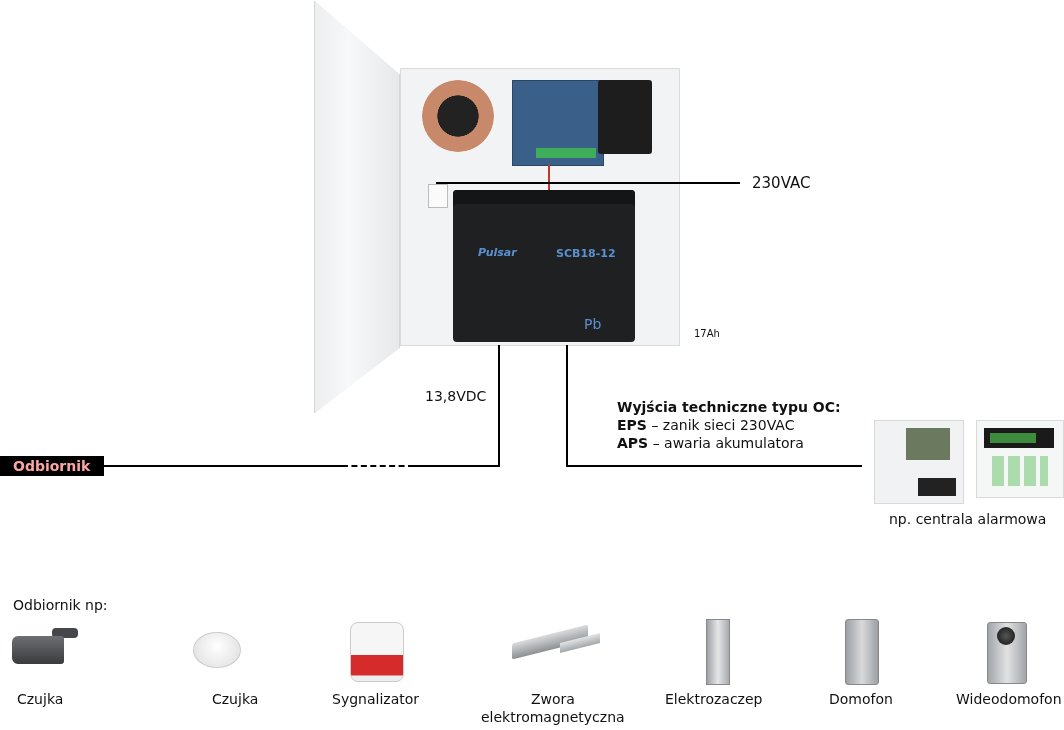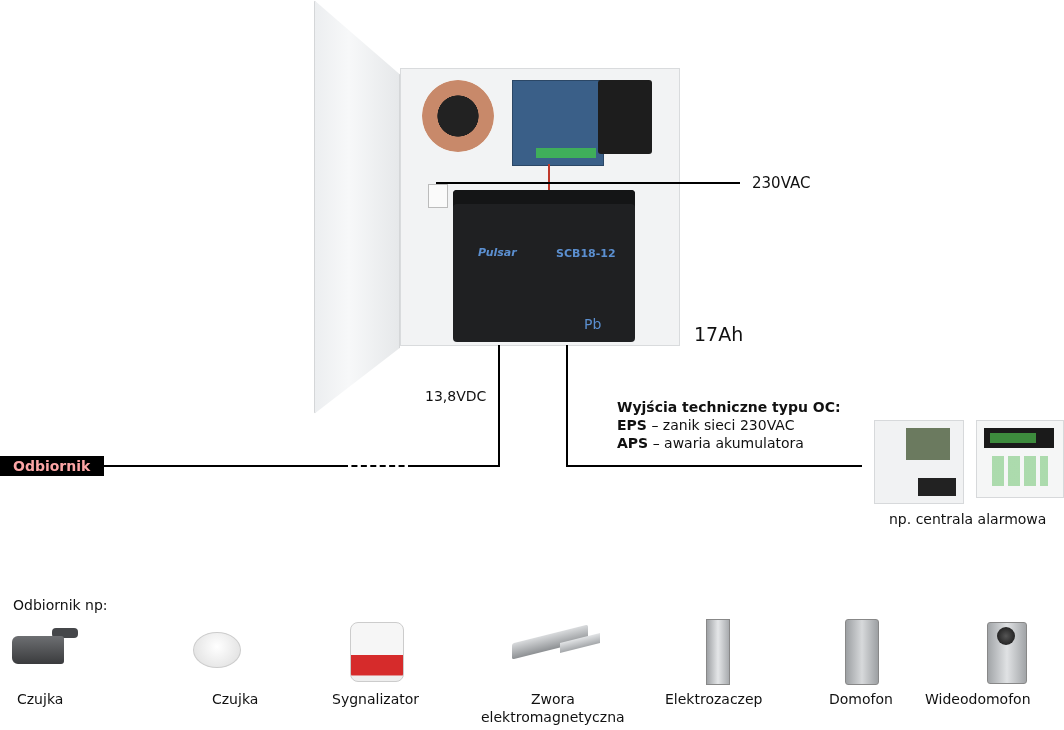--- a/index.html
+++ b/index.html
@@ -70,21 +70,21 @@
 <div class="abs transf"></div>
 <div class="abs terminal"></div>
 <div class="abs wire-red"></div>
 <div class="abs battery"></div>
 <div class="abs bat-brand">Pulsar</div>
 <div class="abs bat-model">SCB18-12</div>
 <div class="abs bat-pb">Pb</div>
 
 <div class="line" style="left:436px; top:182px; width:304px; height:2px;"></div>
 <div class="abs txt" style="left:752px; top:175px; font-size:15px;">230VAC</div>
-<div class="abs txt" style="left:694px; top:326px; font-size:19px;">17Ah</div>
+<div class="abs txt" style="left:694px; top:326px; font-size:10px;">17Ah</div>
 
 <div class="line" style="left:498px; top:345px; width:2px; height:122px;"></div>
 <div class="line" style="left:414px; top:465px; width:86px; height:2px;"></div>
 <div class="dash" style="left:342px; top:465px; width:72px;"></div>
 <div class="line" style="left:104px; top:465px; width:238px; height:2px;"></div>
 <div class="abs txt" style="left:425px; top:388px;">13,8VDC</div>
 <div class="abs odb-badge">Odbiornik</div>
 
 <div class="line" style="left:566px; top:345px; width:2px; height:122px;"></div>
 <div class="line" style="left:566px; top:465px; width:296px; height:2px;"></div>
@@ -130,13 +130,13 @@
 <div class="abs txt" style="left:481px; top:709px;">elektromagnetyczna</div>
 
 <div class="abs strike"></div>
 <div class="abs txt" style="left:665px; top:691px;">Elektrozaczep</div>
 
 <div class="abs door-ph"></div>
 <div class="abs txt" style="left:829px; top:691px;">Domofon</div>
 
 <div class="abs vid-ph"></div>
 <div class="abs vid-lens"></div>
-<div class="abs txt" style="left:925px; top:691px;">Wideodomofon</div>
+<div class="abs txt" style="left:956px; top:691px;">Wideodomofon</div>
 
 </body></html>

